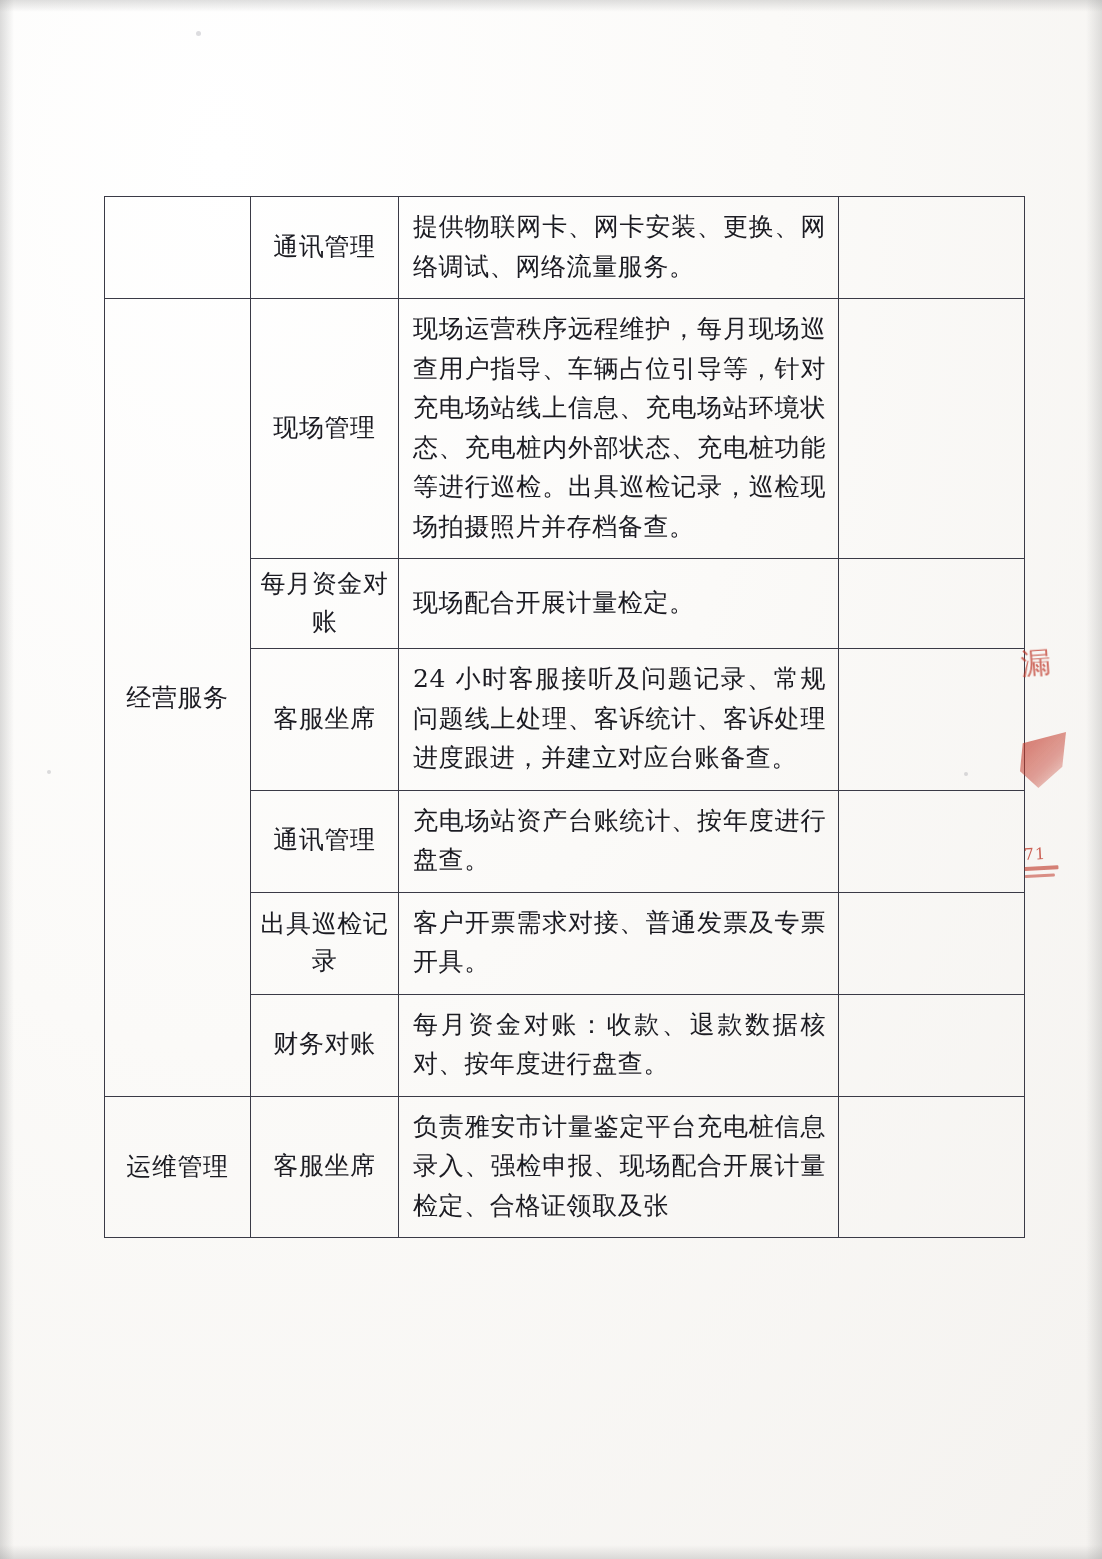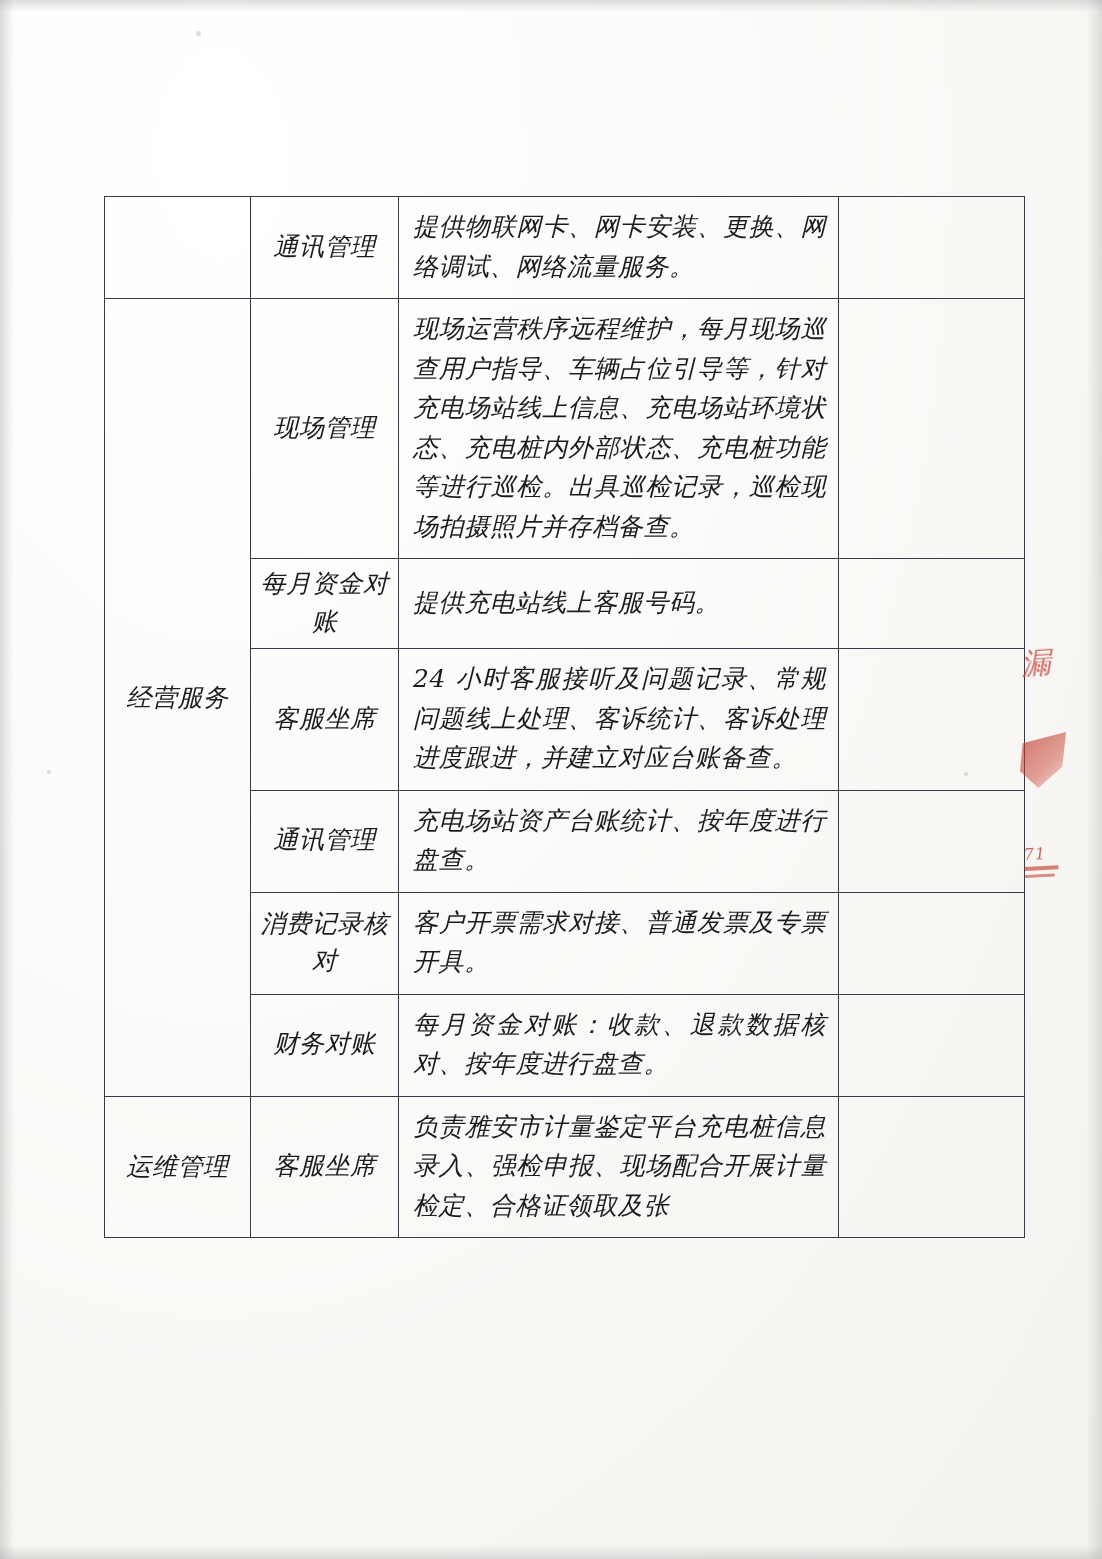--- a/index.html
+++ b/index.html
@@ -15,21 +15,20 @@
   }
   .page {
     position: absolute;
     left: 0;
     top: 0;
     width: 1102px;
     height: 1559px;
     background: #fdfcfa;
     background-image:
       radial-gradient(ellipse at 20% 10%, #ffffff 0%, #fbfaf8 45%, #f4f2ef 100%);
-    font-style: italic;
   }
   
   .page-edge-left {
     position: absolute; left: 0; top: 0; width: 14px; height: 1559px;
     background: linear-gradient(to right, rgba(140,140,140,0.30), rgba(255,255,255,0));
     pointer-events: none;
   }
   .page-edge-top {
     position: absolute; left: 0; top: 0; width: 1102px; height: 12px;
     background: linear-gradient(to bottom, rgba(150,150,150,0.30), rgba(255,255,255,0));
@@ -181,35 +180,35 @@
         <td class="blank"></td>
       </tr>
       <tr>
         <td class="cat" rowspan="6">经营服务</td>
         <td class="item">现场管理</td>
         <td class="desc">现场运营秩序远程维护，每月现场巡查用户指导、车辆占位引导等，针对充电场站线上信息、充电场站环境状态、充电桩内外部状态、充电桩功能等进行巡检。出具巡检记录，巡检现场拍摄照片并存档备查。</td>
         <td class="blank"></td>
       </tr>
       <tr>
         <td class="item">每月资金对账</td>
-        <td class="desc">提供充电站线上客服号码。</td>
+        <td class="desc">现场配合开展计量检定。</td>
         <td class="blank"></td>
       </tr>
       <tr>
         <td class="item">客服坐席</td>
         <td class="desc">24 小时客服接听及问题记录、常规问题线上处理、客诉统计、客诉处理进度跟进，并建立对应台账备查。</td>
         <td class="blank"></td>
       </tr>
       <tr>
         <td class="item">通讯管理</td>
         <td class="desc">充电场站资产台账统计、按年度进行盘查。</td>
         <td class="blank"></td>
       </tr>
       <tr>
-        <td class="item">消费记录核对</td>
+        <td class="item">出具巡检记录</td>
         <td class="desc">客户开票需求对接、普通发票及专票开具。</td>
         <td class="blank"></td>
       </tr>
       <tr>
         <td class="item">财务对账</td>
         <td class="desc">每月资金对账：收款、退款数据核对、按年度进行盘查。</td>
         <td class="blank"></td>
       </tr>
       <tr>
         <td class="cat">运维管理</td>

